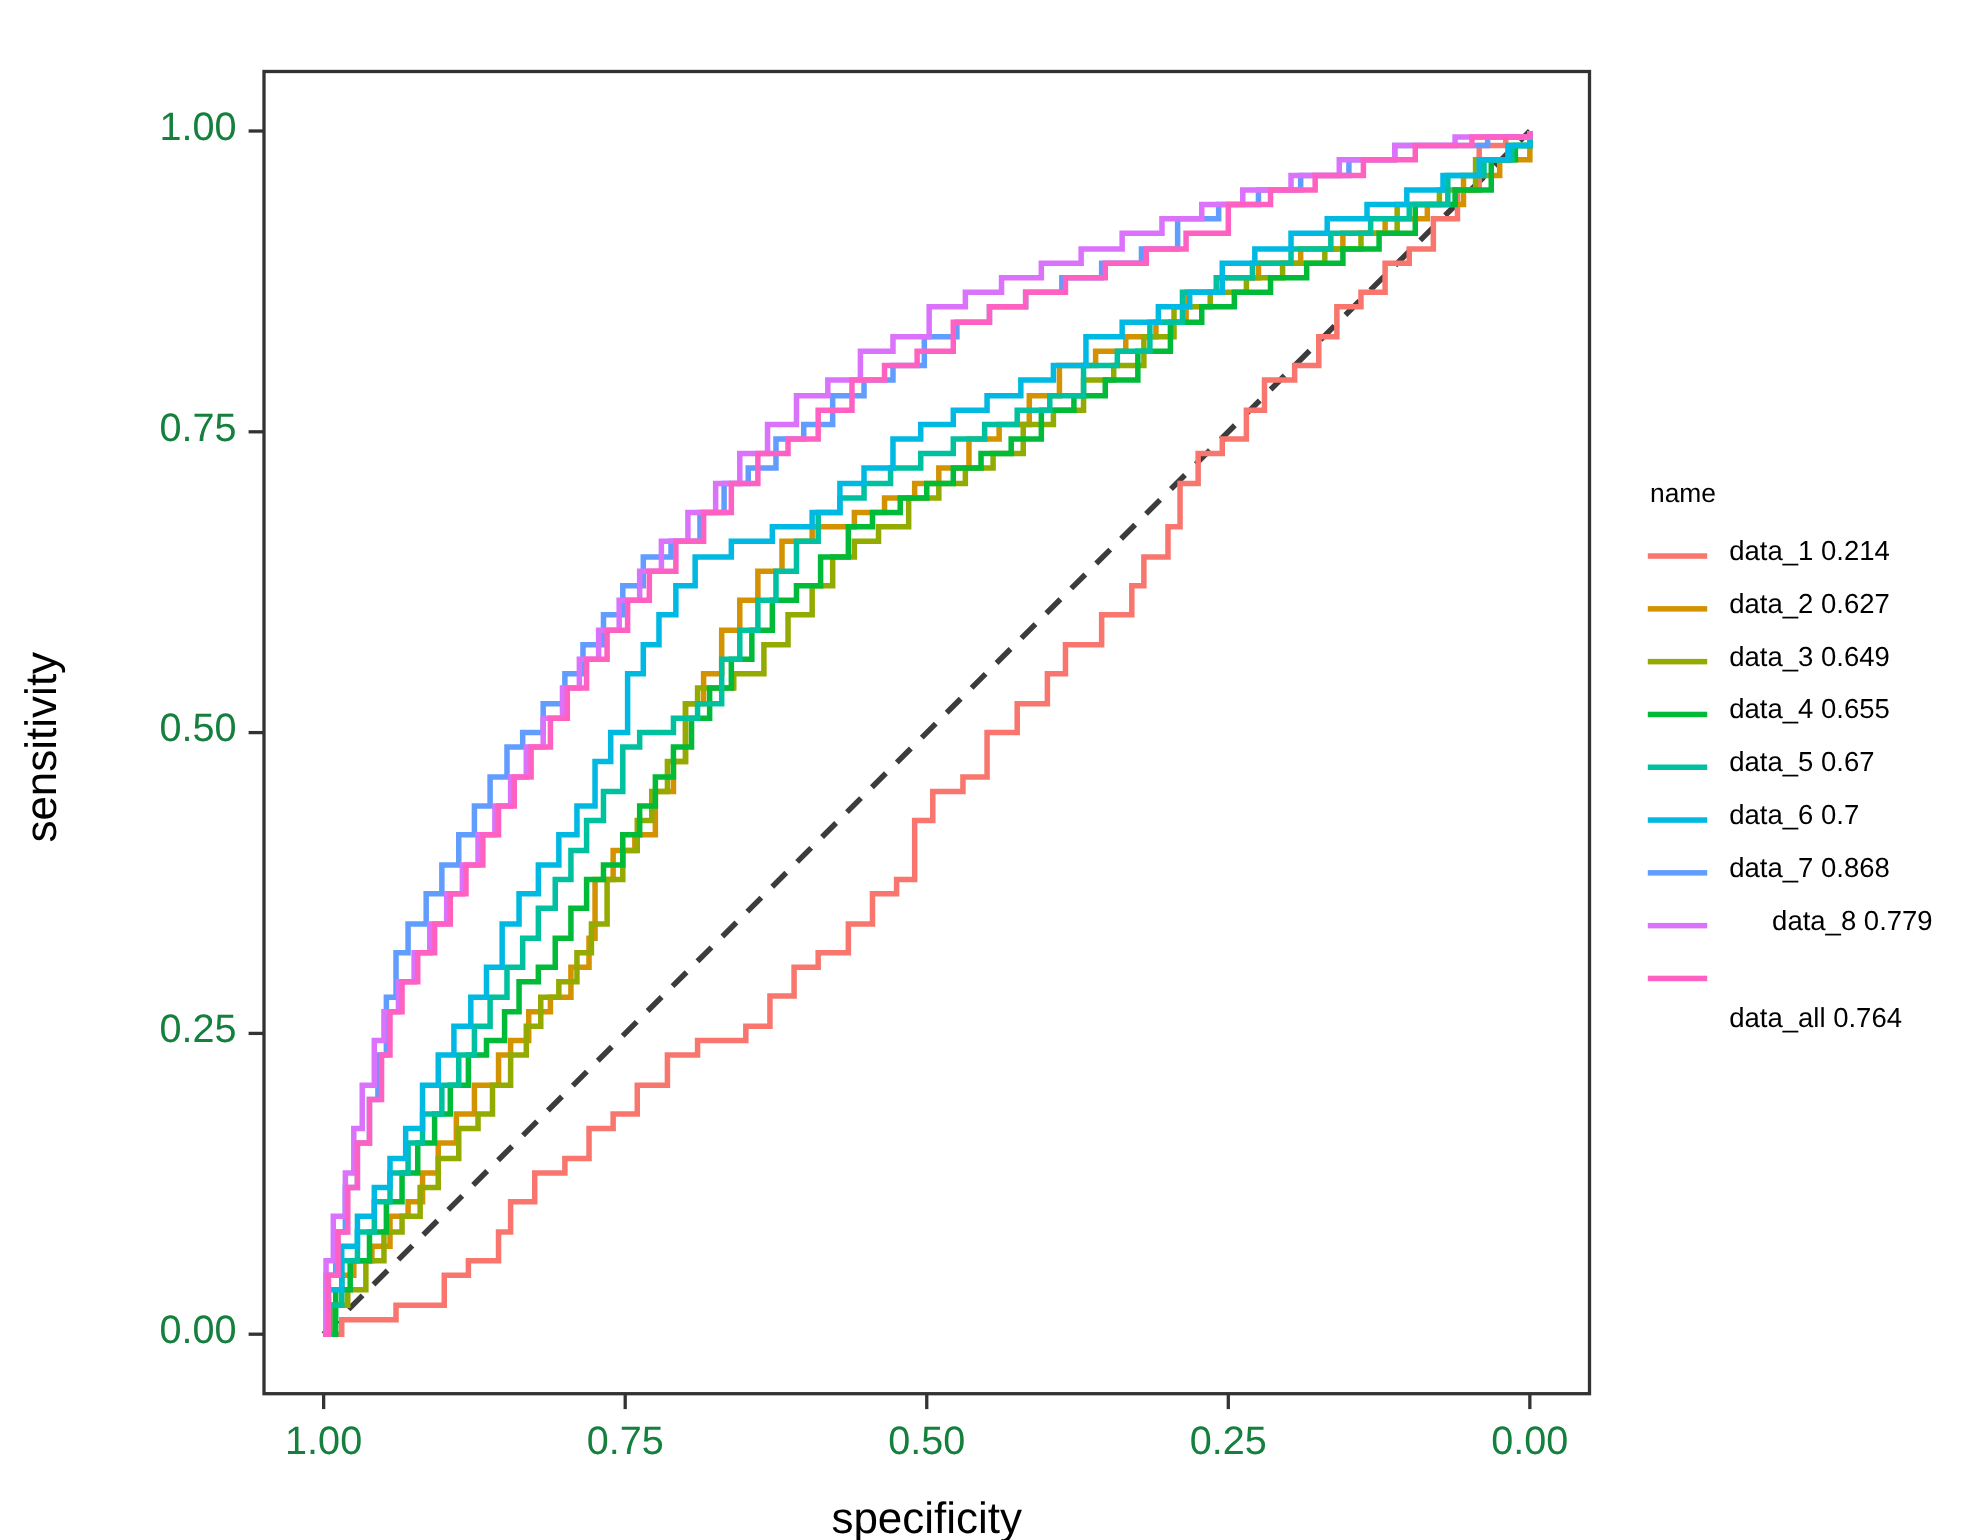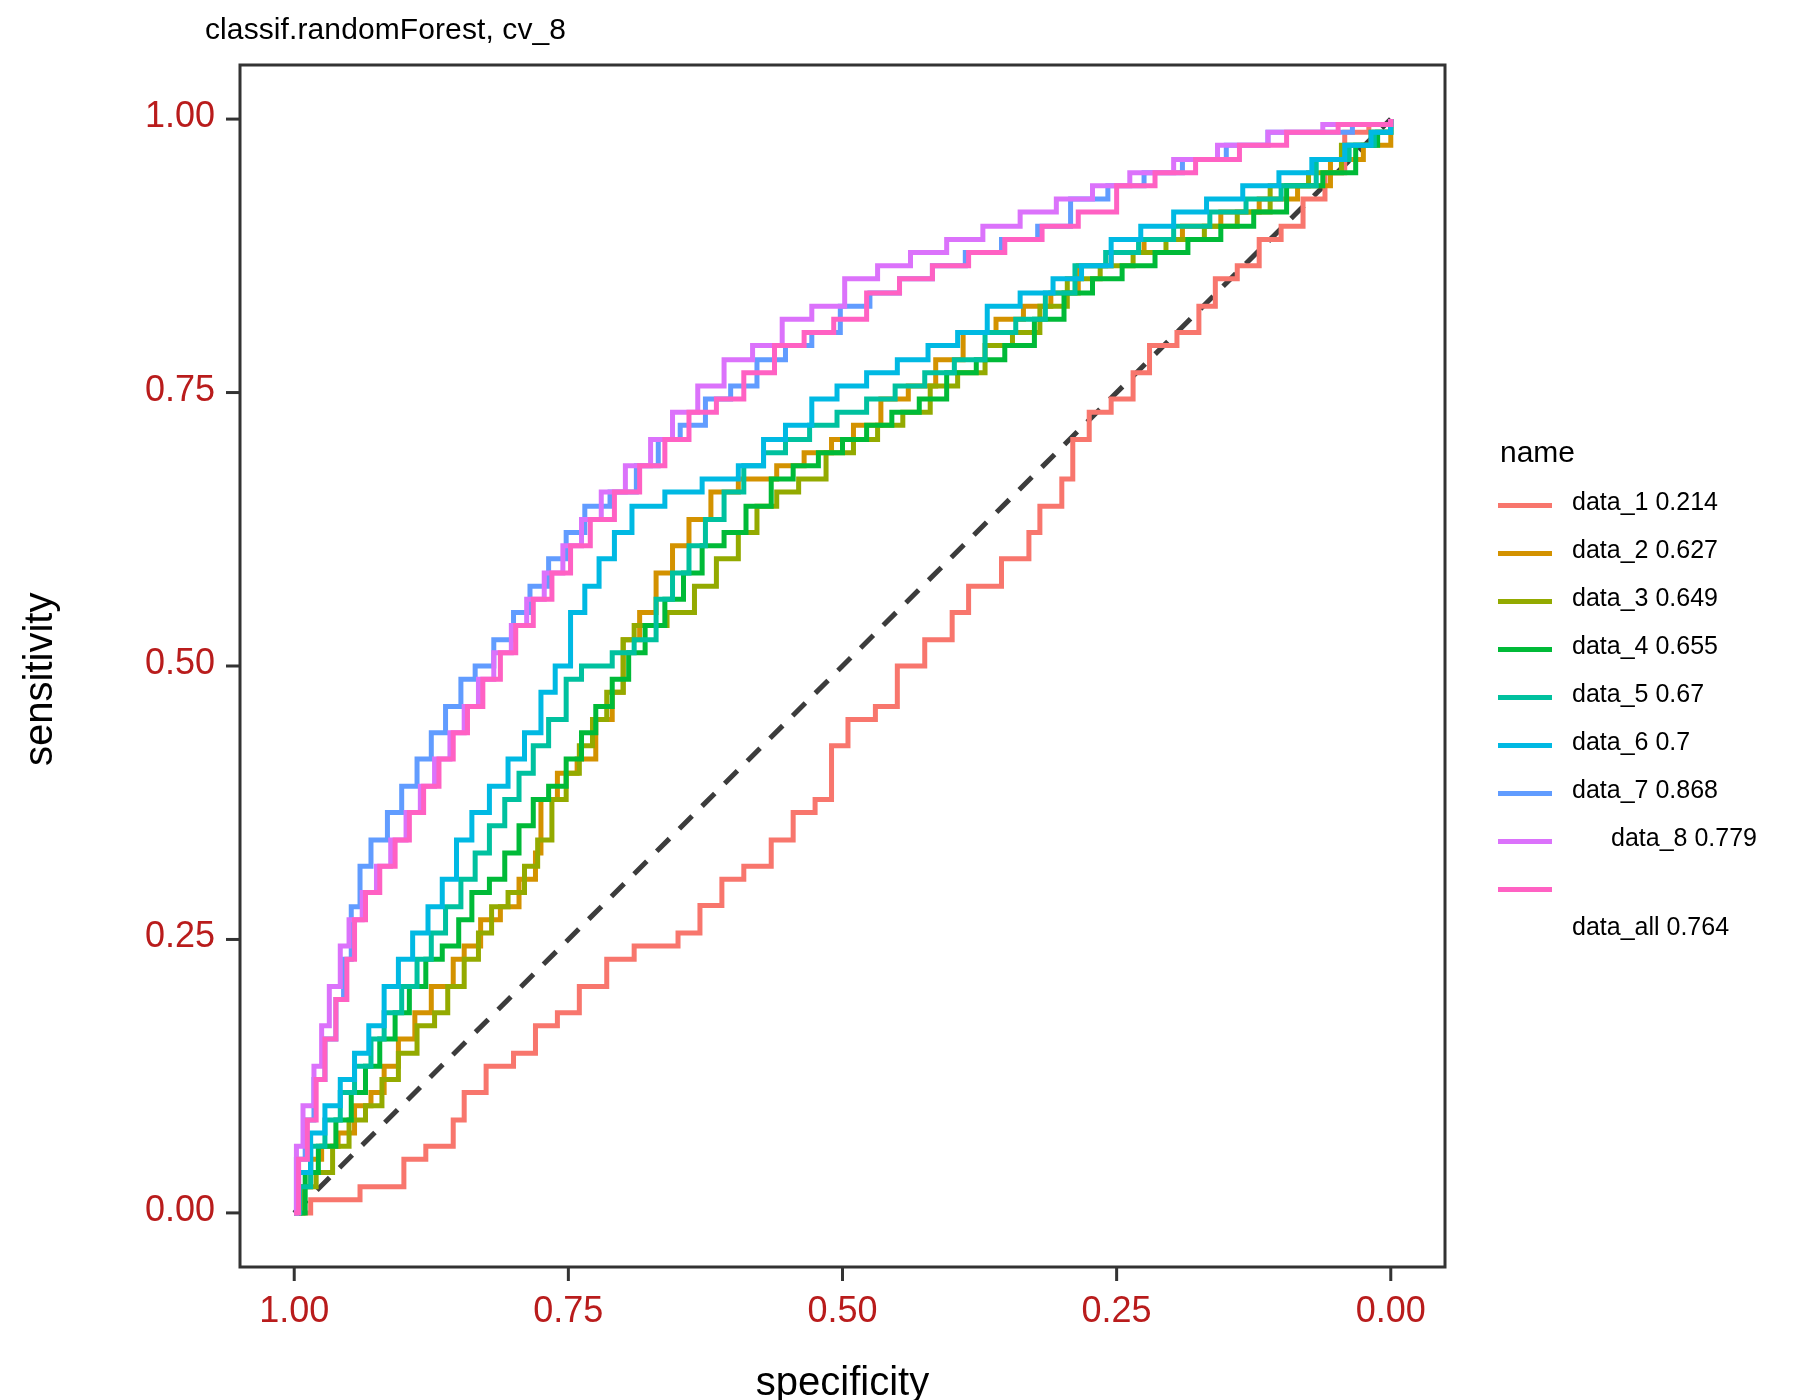--- a/index.html
+++ b/index.html
@@ -17,38 +17,37 @@
     position:absolute;left:0px;top:0px;
     font-size:40px;color:#000000;
     transform-origin:left top;
     white-space:nowrap;
   }
   .xlab{
     position:absolute;
     font-size:40px;color:#000000;white-space:nowrap;
   }
   .ytick,.xtick{
-    position:absolute;font-size:36px;color:#b91c1c;white-space:nowrap;
+    position:absolute;font-size:36px;color:#15803d;white-space:nowrap;
   }
   .ytick{text-align:right;}
   .legend-title{
-    position:absolute;font-size:30px;color:#000000;white-space:nowrap;
+    position:absolute;font-size:24px;color:#000000;white-space:nowrap;
   }
   .legend-label{
     position:absolute;font-size:25px;color:#000000;white-space:nowrap;
   }
   .legend-key{position:absolute;height:5px;border-radius:0px;}
   svg{position:absolute;left:0;top:0;}
 </style>
 </head>
 <body>
 
 <div id="stage">
 
-  <div class="title">classif.randomForest, cv_8</div>
 
   <svg id="plot-svg" width="1800" height="1400">
       <rect x="240" y="65" width="1205" height="1202" fill="none" stroke="#333333" stroke-width="3"></rect>
       <line x1="294.225" y1="1212.91" x2="1390.775" y2="119.08999999999992" stroke="#3c3c3c" stroke-width="5" stroke-dasharray="18 14" stroke-linecap="butt"></line>
       <path d="M294.23 1212.91 L310.67 1212.91 L310.67 1199.78 L360.02 1199.78 L360.02 1186.66 L403.88 1186.66 L403.88 1159.31 L425.81 1159.31 L425.81 1146.19 L453.22 1146.19 L453.22 1119.94 L464.19 1119.94 L464.19 1092.59 L486.12 1092.59 L486.12 1066.34 L513.53 1066.34 L513.53 1053.21 L535.47 1053.21 L535.47 1025.87 L557.40 1025.87 L557.40 1012.74 L579.33 1012.74 L579.33 986.49 L606.74 986.49 L606.74 959.14 L634.16 959.14 L634.16 946.02 L678.02 946.02 L678.02 932.89 L699.95 932.89 L699.95 905.55 L721.88 905.55 L721.88 879.29 L743.81 879.29 L743.81 866.17 L771.22 866.17 L771.22 839.92 L793.16 839.92 L793.16 812.57 L815.09 812.57 L815.09 799.45 L831.53 799.45 L831.53 745.85 L847.98 745.85 L847.98 719.60 L875.40 719.60 L875.40 706.47 L897.33 706.47 L897.33 666.00 L924.74 666.00 L924.74 639.75 L952.16 639.75 L952.16 612.40 L968.60 612.40 L968.60 586.15 L1001.50 586.15 L1001.50 558.81 L1028.91 558.81 L1028.91 532.55 L1039.88 532.55 L1039.88 506.30 L1061.81 506.30 L1061.81 478.96 L1072.78 478.96 L1072.78 439.58 L1089.22 439.58 L1089.22 412.23 L1111.15 412.23 L1111.15 399.11 L1133.09 399.11 L1133.09 372.86 L1149.53 372.86 L1149.53 345.51 L1176.95 345.51 L1176.95 332.38 L1198.88 332.38 L1198.88 306.13 L1215.33 306.13 L1215.33 278.79 L1237.26 278.79 L1237.26 265.66 L1259.19 265.66 L1259.19 239.41 L1281.12 239.41 L1281.12 226.28 L1303.05 226.28 L1303.05 198.94 L1324.98 198.94 L1324.98 172.69 L1344.72 172.69 L1344.72 132.22 L1368.84 132.22 L1368.84 124.56 L1390.78 124.56 L1390.78 119.09" fill="none" stroke="#F8766D" stroke-width="5" stroke-linejoin="miter" stroke-linecap="butt"></path>
       <path d="M294.23 1212.91 L299.71 1212.91 L299.71 1186.66 L310.67 1186.66 L310.67 1159.31 L321.64 1159.31 L321.64 1146.19 L338.09 1146.19 L338.09 1133.06 L354.54 1133.06 L354.54 1105.72 L370.98 1105.72 L370.98 1092.59 L384.14 1092.59 L384.14 1066.34 L398.40 1066.34 L398.40 1038.99 L414.85 1038.99 L414.85 1012.74 L431.29 1012.74 L431.29 986.49 L453.22 986.49 L453.22 959.14 L464.19 959.14 L464.19 946.02 L480.64 946.02 L480.64 919.77 L500.38 919.77 L500.38 906.64 L519.02 906.64 L519.02 879.29 L535.47 879.29 L535.47 853.04 L540.95 853.04 L540.95 799.45 L557.40 799.45 L557.40 773.19 L577.13 773.19 L577.13 758.97 L595.78 758.97 L595.78 719.60 L612.22 719.60 L612.22 692.25 L623.19 692.25 L623.19 639.75 L639.64 639.75 L639.64 612.40 L656.09 612.40 L656.09 573.03 L672.53 573.03 L672.53 545.68 L688.98 545.68 L688.98 519.43 L710.91 519.43 L710.91 492.08 L738.33 492.08 L738.33 478.96 L776.71 478.96 L776.71 465.83 L804.12 465.83 L804.12 452.71 L831.53 452.71 L831.53 439.58 L853.47 439.58 L853.47 425.36 L880.88 425.36 L880.88 399.11 L908.29 399.11 L908.29 385.98 L935.71 385.98 L935.71 359.73 L963.12 359.73 L963.12 332.38 L996.02 332.38 L996.02 319.26 L1023.43 319.26 L1023.43 306.13 L1050.84 306.13 L1050.84 293.01 L1078.26 293.01 L1078.26 265.66 L1111.15 265.66 L1111.15 252.54 L1144.05 252.54 L1144.05 239.41 L1182.43 239.41 L1182.43 226.28 L1220.81 226.28 L1220.81 212.06 L1259.19 212.06 L1259.19 198.94 L1297.57 198.94 L1297.57 185.81 L1330.46 185.81 L1330.46 159.56 L1363.36 159.56 L1363.36 145.34 L1390.78 145.34 L1390.78 119.09" fill="none" stroke="#D39200" stroke-width="5" stroke-linejoin="miter" stroke-linecap="butt"></path>
       <path d="M294.23 1212.91 L303.00 1212.91 L303.00 1186.66 L316.16 1186.66 L316.16 1172.44 L332.60 1172.44 L332.60 1146.19 L349.05 1146.19 L349.05 1119.94 L365.50 1119.94 L365.50 1105.72 L381.95 1105.72 L381.95 1079.46 L398.40 1079.46 L398.40 1053.21 L417.04 1053.21 L417.04 1025.87 L434.58 1025.87 L434.58 1012.74 L447.74 1012.74 L447.74 986.49 L464.19 986.49 L464.19 959.14 L478.45 959.14 L478.45 932.89 L491.60 932.89 L491.60 906.64 L508.05 906.64 L508.05 892.42 L524.50 892.42 L524.50 866.17 L537.66 866.17 L537.66 839.92 L551.91 839.92 L551.91 799.45 L566.17 799.45 L566.17 773.19 L579.33 773.19 L579.33 745.85 L592.49 745.85 L592.49 719.60 L606.74 719.60 L606.74 692.25 L623.19 692.25 L623.19 639.75 L634.16 639.75 L634.16 625.53 L667.05 625.53 L667.05 612.40 L694.47 612.40 L694.47 586.15 L716.40 586.15 L716.40 558.81 L738.33 558.81 L738.33 532.55 L756.97 532.55 L756.97 506.30 L776.71 506.30 L776.71 492.08 L798.64 492.08 L798.64 478.96 L826.05 478.96 L826.05 452.71 L853.47 452.71 L853.47 439.58 L877.59 439.58 L877.59 425.36 L902.81 425.36 L902.81 412.23 L930.22 412.23 L930.22 385.98 L957.64 385.98 L957.64 372.86 L985.05 372.86 L985.05 345.51 L1012.47 345.51 L1012.47 332.38 L1039.88 332.38 L1039.88 306.13 L1067.29 306.13 L1067.29 278.79 L1100.19 278.79 L1100.19 265.66 L1133.09 265.66 L1133.09 252.54 L1165.98 252.54 L1165.98 239.41 L1204.36 239.41 L1204.36 226.28 L1237.26 226.28 L1237.26 212.06 L1270.15 212.06 L1270.15 185.81 L1308.53 185.81 L1308.53 172.69 L1341.43 172.69 L1341.43 145.34 L1371.04 145.34 L1371.04 132.22 L1390.78 132.22 L1390.78 119.09" fill="none" stroke="#93AA00" stroke-width="5" stroke-linejoin="miter" stroke-linecap="butt"></path>
       <path d="M294.23 1212.91 L305.19 1212.91 L305.19 1172.44 L318.35 1172.44 L318.35 1146.19 L335.89 1146.19 L335.89 1119.94 L351.25 1119.94 L351.25 1092.59 L365.50 1092.59 L365.50 1066.34 L379.76 1066.34 L379.76 1038.99 L395.11 1038.99 L395.11 1012.74 L409.36 1012.74 L409.36 986.49 L425.81 986.49 L425.81 959.14 L442.26 959.14 L442.26 946.02 L458.71 946.02 L458.71 919.77 L471.87 919.77 L471.87 892.42 L489.41 892.42 L489.41 879.29 L504.76 879.29 L504.76 853.04 L519.02 853.04 L519.02 825.70 L533.27 825.70 L533.27 799.45 L548.62 799.45 L548.62 786.32 L566.17 786.32 L566.17 758.97 L581.52 758.97 L581.52 732.72 L595.78 732.72 L595.78 706.47 L612.22 706.47 L612.22 679.13 L628.67 679.13 L628.67 652.87 L645.12 652.87 L645.12 625.53 L664.86 625.53 L664.86 599.28 L683.50 599.28 L683.50 573.03 L702.14 573.03 L702.14 545.68 L724.07 545.68 L724.07 532.55 L746.00 532.55 L746.00 506.30 L771.22 506.30 L771.22 478.96 L793.16 478.96 L793.16 465.83 L818.38 465.83 L818.38 452.71 L842.50 452.71 L842.50 439.58 L866.62 439.58 L866.62 425.36 L891.84 425.36 L891.84 412.23 L919.26 412.23 L919.26 399.11 L946.67 399.11 L946.67 372.86 L976.28 372.86 L976.28 359.73 L1004.79 359.73 L1004.79 345.51 L1034.40 345.51 L1034.40 319.26 L1064.00 319.26 L1064.00 293.01 L1092.51 293.01 L1092.51 278.79 L1122.12 278.79 L1122.12 265.66 L1155.02 265.66 L1155.02 252.54 L1187.91 252.54 L1187.91 239.41 L1220.81 239.41 L1220.81 226.28 L1253.71 226.28 L1253.71 212.06 L1286.60 212.06 L1286.60 185.81 L1322.79 185.81 L1322.79 172.69 L1355.69 172.69 L1355.69 145.34 L1377.62 145.34 L1377.62 132.22 L1390.78 132.22 L1390.78 119.09" fill="none" stroke="#00BA38" stroke-width="5" stroke-linejoin="miter" stroke-linecap="butt"></path>
       <path d="M294.23 1212.91 L299.71 1212.91 L299.71 1186.66 L310.67 1186.66 L310.67 1146.19 L324.93 1146.19 L324.93 1119.94 L340.28 1119.94 L340.28 1092.59 L354.54 1092.59 L354.54 1066.34 L370.98 1066.34 L370.98 1038.99 L384.14 1038.99 L384.14 1012.74 L401.69 1012.74 L401.69 986.49 L417.04 986.49 L417.04 959.14 L431.29 959.14 L431.29 932.89 L445.55 932.89 L445.55 906.64 L460.90 906.64 L460.90 879.29 L475.16 879.29 L475.16 853.04 L489.41 853.04 L489.41 825.70 L504.76 825.70 L504.76 799.45 L519.02 799.45 L519.02 773.19 L533.27 773.19 L533.27 745.85 L548.62 745.85 L548.62 719.60 L566.17 719.60 L566.17 679.13 L581.52 679.13 L581.52 666.00 L612.22 666.00 L612.22 652.87 L634.16 652.87 L634.16 639.75 L656.09 639.75 L656.09 599.28 L672.53 599.28 L672.53 573.03 L688.98 573.03 L688.98 545.68 L705.43 545.68 L705.43 519.43 L724.07 519.43 L724.07 492.08 L743.81 492.08 L743.81 465.83 L763.55 465.83 L763.55 452.71 L785.48 452.71 L785.48 439.58 L809.60 439.58 L809.60 425.36 L837.02 425.36 L837.02 412.23 L866.62 412.23 L866.62 399.11 L895.13 399.11 L895.13 385.98 L924.74 385.98 L924.74 372.86 L954.35 372.86 L954.35 359.73 L985.05 359.73 L985.05 332.38 L1015.75 332.38 L1015.75 319.26 L1045.36 319.26 L1045.36 293.01 L1074.97 293.01 L1074.97 265.66 L1105.67 265.66 L1105.67 252.54 L1138.57 252.54 L1138.57 239.41 L1173.66 239.41 L1173.66 226.28 L1209.84 226.28 L1209.84 212.06 L1246.03 212.06 L1246.03 198.94 L1281.12 198.94 L1281.12 185.81 L1316.21 185.81 L1316.21 159.56 L1349.11 159.56 L1349.11 145.34 L1374.33 145.34 L1374.33 132.22 L1390.78 132.22 L1390.78 119.09" fill="none" stroke="#00C19F" stroke-width="5" stroke-linejoin="miter" stroke-linecap="butt"></path>
       <path d="M294.23 1212.91 L298.61 1212.91 L298.61 1172.44 L310.67 1172.44 L310.67 1133.06 L324.93 1133.06 L324.93 1105.72 L340.28 1105.72 L340.28 1079.46 L354.54 1079.46 L354.54 1053.21 L368.79 1053.21 L368.79 1025.87 L384.14 1025.87 L384.14 986.49 L398.40 986.49 L398.40 959.14 L412.65 959.14 L412.65 932.89 L428.00 932.89 L428.00 906.64 L442.26 906.64 L442.26 879.29 L456.51 879.29 L456.51 839.92 L471.87 839.92 L471.87 812.57 L489.41 812.57 L489.41 786.32 L508.05 786.32 L508.05 758.97 L524.50 758.97 L524.50 732.72 L540.95 732.72 L540.95 692.25 L555.20 692.25 L555.20 666.00 L570.56 666.00 L570.56 612.40 L584.81 612.40 L584.81 586.15 L599.07 586.15 L599.07 558.81 L614.42 558.81 L614.42 532.55 L631.96 532.55 L631.96 506.30 L664.86 506.30 L664.86 492.08 L702.14 492.08 L702.14 478.96 L738.33 478.96 L738.33 465.83 L763.55 465.83 L763.55 439.58 L785.48 439.58 L785.48 425.36 L811.80 425.36 L811.80 399.11 L837.02 399.11 L837.02 385.98 L866.62 385.98 L866.62 372.86 L897.33 372.86 L897.33 359.73 L928.03 359.73 L928.03 345.51 L957.64 345.51 L957.64 332.38 L987.24 332.38 L987.24 306.13 L1020.14 306.13 L1020.14 293.01 L1053.04 293.01 L1053.04 278.79 L1081.55 278.79 L1081.55 265.66 L1111.15 265.66 L1111.15 239.41 L1140.76 239.41 L1140.76 226.28 L1173.66 226.28 L1173.66 212.06 L1206.55 212.06 L1206.55 198.94 L1242.74 198.94 L1242.74 185.81 L1278.93 185.81 L1278.93 172.69 L1311.82 172.69 L1311.82 159.56 L1344.72 159.56 L1344.72 145.34 L1371.04 145.34 L1371.04 132.22 L1390.78 132.22 L1390.78 119.09" fill="none" stroke="#00B9E3" stroke-width="5" stroke-linejoin="miter" stroke-linecap="butt"></path>

